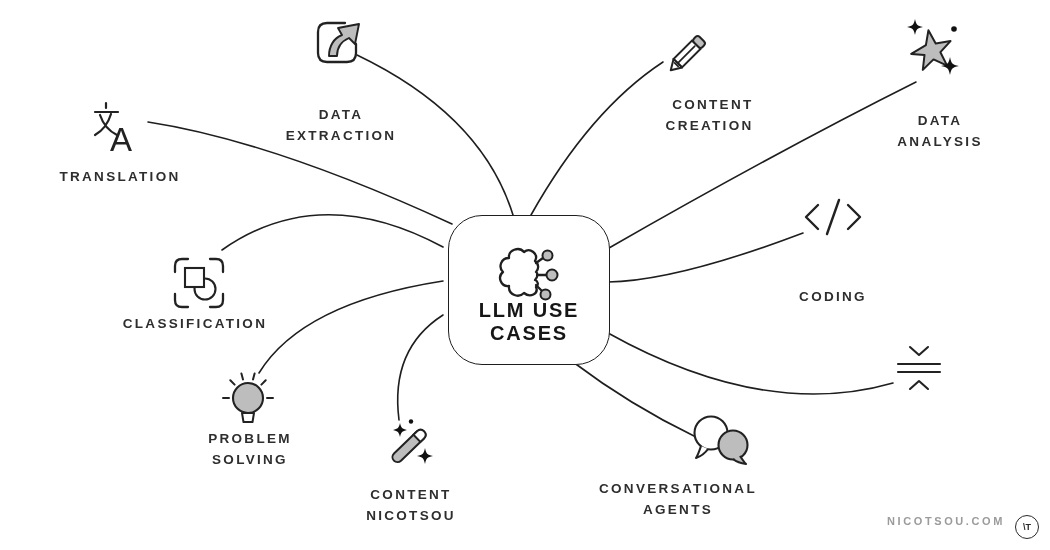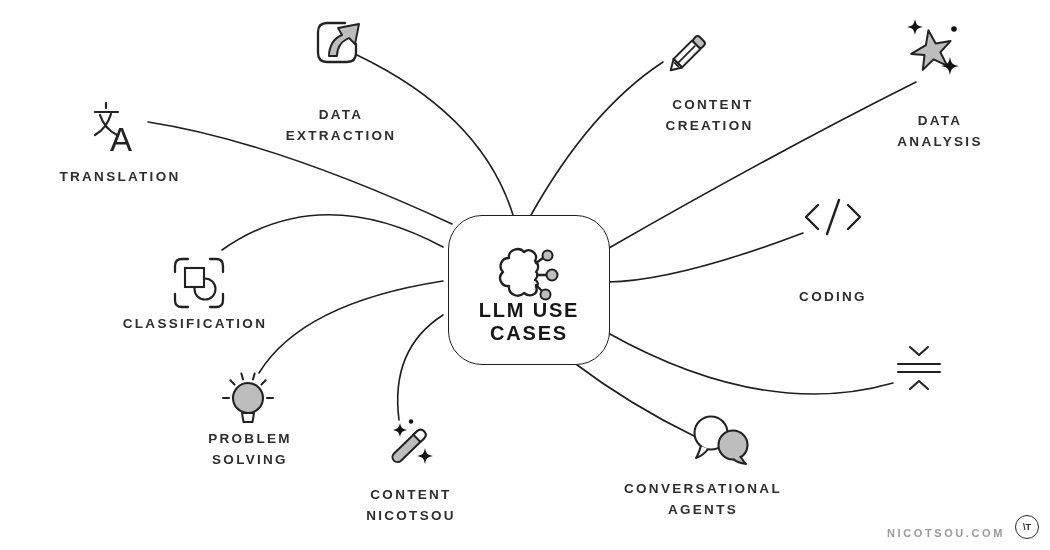--- a/index.html
+++ b/index.html
@@ -17,38 +17,38 @@
   .center-box{
     position:absolute;left:448px;top:215px;width:160px;height:148px;
     background:#fff;border:1.7px solid #1f1f1f;border-radius:34px;z-index:2;
   }
   .center-box .brain{position:absolute;left:46px;top:29px;}
   .center-label{
     position:absolute;left:0;right:0;bottom:19px;text-align:center;
     font-size:20px;font-weight:700;letter-spacing:1.8px;color:#161616;
   }
   .watermark{
-    position:absolute;right:11px;top:515px;display:flex;align-items:flex-end;gap:10px;z-index:3;
+    position:absolute;right:11px;top:515px;display:flex;align-items:flex-start;gap:10px;z-index:3;
   }
   .watermark .site{
     font-size:11px;font-weight:700;letter-spacing:2.6px;color:#9b9b9b;
   }
   .watermark .logo{
     width:22px;height:22px;border:1.7px solid #2a2a2a;border-radius:50%;
     display:flex;align-items:center;justify-content:center;
     font-size:9px;font-weight:700;color:#2a2a2a;letter-spacing:0;
   }
   
   #lbl-translation{left:120px;top:166px;width:170px;}
   #lbl-data-extraction{left:341px;top:81px;width:130px;margin-top:23px;}
   #lbl-content-creation{left:691px;top:94px;width:125px;text-align:right;}
   #lbl-data-analysis{left:940px;top:91px;width:115px;margin-top:19px;}
   #lbl-coding{left:833px;top:252px;width:160px;margin-top:34px;}
   #lbl-summarization{left:921px;top:406px;width:210px;}
-  #lbl-conversational-agents{left:703px;top:478px;width:185px;}
+  #lbl-conversational-agents{left:678px;top:478px;width:185px;}
   #lbl-content-editing{left:411px;top:484px;width:125px;}
   #lbl-problem-solving{left:250px;top:428px;width:115px;}
   #lbl-classification{left:195px;top:313px;width:210px;}
   
   #ic-translation{left:92px;top:100px;}
   #ic-data-extraction{left:312px;top:18px;}
   #ic-content-creation{left:658px;top:26px;}
   #ic-data-analysis{left:902px;top:18px;}
   #ic-coding{left:802px;top:196px;}
   #ic-summarization{left:896px;top:344px;}

